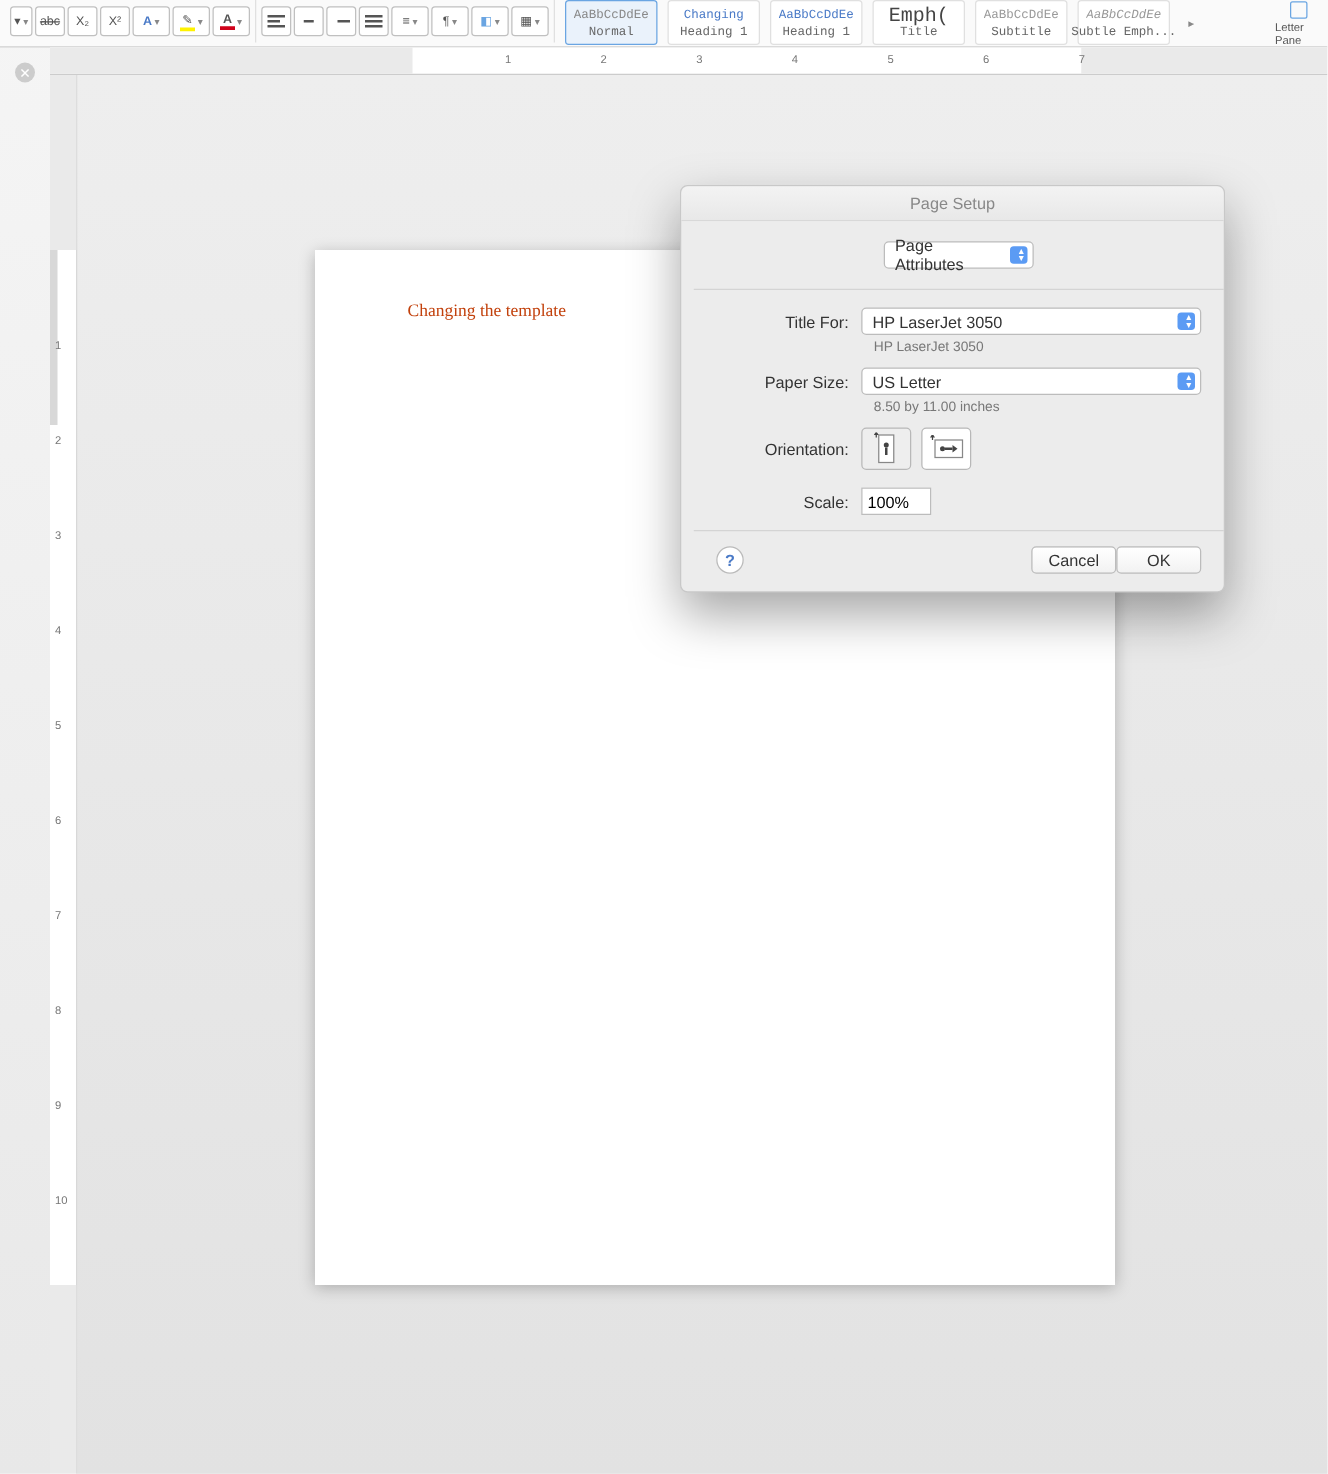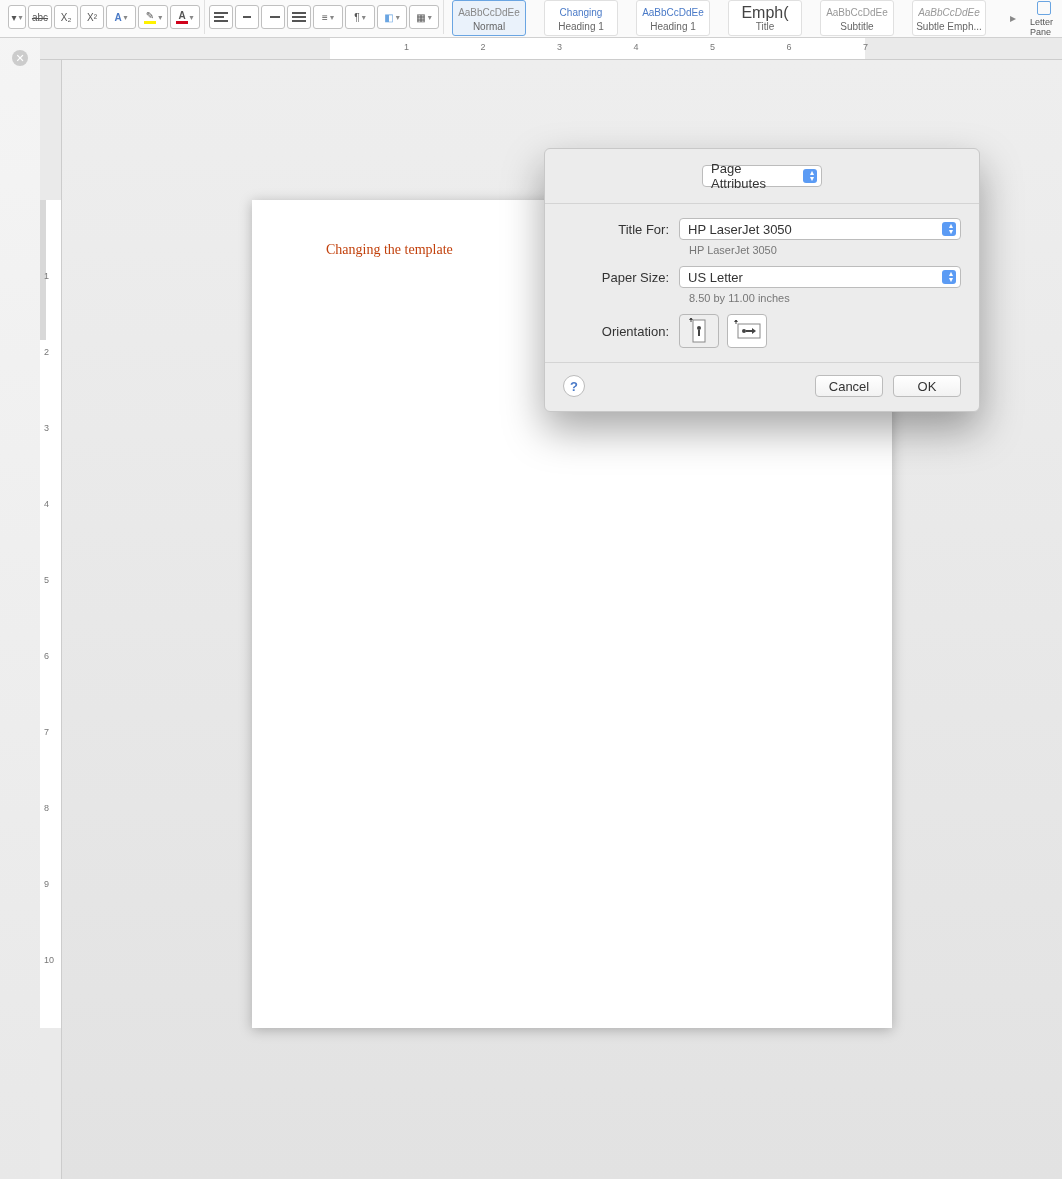--- a/index.html
+++ b/index.html
@@ -30,22 +30,22 @@
   background: #fff;
   display: flex; align-items: center; justify-content: center;
   font-size: 10px; color: #555;
   cursor: pointer;
 }
 .rb-btn.small { width: 18px; }
 .rb-btn.wide { width: 30px; }
 .rb-drop::after { content: " ▾"; font-size: 8px; color: #888; margin-left: 2px; }
 
 .styles-gallery {
-  display: flex; gap: 18px; padding: 0 8px;
-  flex: 1; align-items: flex-start;
+  display: flex; gap: 8px; padding: 0 8px;
+  flex: 1; align-items: flex-start; font-family: Liberation Mono, monospace;
 }
 .style-item {
   border: 1px solid #e0e0e0; border-radius: 3px;
   width: 74px; height: 36px; padding: 0 2px;
   display: flex; flex-direction: column; align-items: center; justify-content: center;
   background: #fff; cursor: pointer;
 }
 .style-item.selected { border-color: #6aa5e2; background: #eaf2fb; }
 .style-preview { font-size: 10px; color: #888; overflow: hidden; white-space: nowrap; height: 16px; line-height: 16px; }
 .style-preview.blue { color: #4a7ac7; }
@@ -127,21 +127,21 @@
   border: 1px solid #c8c8c8; border-radius: 6px;
   box-shadow: 0 18px 40px rgba(0,0,0,0.35);
 }
 .dialog-title {
   text-align: center; font-size: 13px; color: #888;
   padding: 6px 0;
   border-bottom: 1px solid #d8d8d8;
   background: linear-gradient(to bottom, #f3f3f3, #e8e8e8);
   border-radius: 6px 6px 0 0;
 }
-.dialog-body { padding: 16px 18px 14px 18px; }
+.dialog-body { padding: 16px 18px 14px 28px; }
 .dialog-row {
   display: flex; align-items: center; margin-bottom: 6px;
 }
 .dialog-row.center { justify-content: center; margin-bottom: 16px; }
 .dlabel {
   width: 116px; text-align: right; padding-right: 10px;
   font-size: 13px; color: #333;
 }
 .dcontrol { flex: 1; }
 .popup {
@@ -182,21 +182,21 @@
 .dialog-sep { border-top: 1px solid #d4d4d4; margin: 12px -18px 12px -18px; }
 .dialog-footer {
   display: flex; align-items: center; justify-content: space-between;
 }
 .help-btn {
   width: 22px; height: 22px; border-radius: 50%;
   border: 1px solid #bbb; background: #fff;
   display: flex; align-items: center; justify-content: center;
   color: #4a7ac7; font-size: 13px; font-weight: bold; cursor: pointer;
 }
-.foot-buttons { display: flex; gap: 10px; }
+.foot-buttons { display: flex; }
 .btn {
   min-width: 68px; height: 22px;
   border: 1px solid #bcbcbc; border-radius: 4px;
   background: linear-gradient(to bottom, #fff, #f2f2f2);
   font-size: 13px; color: #333; cursor: pointer;
 }
 .align-lines { display: flex; flex-direction: column; gap: 2px; width: 14px; }
 .align-lines span { height: 2px; background: #555; display: block; }
 </style>
 </head>
@@ -321,20 +321,21 @@
     <div class="num" style="top: 900px;">10</div>
   </div>
 
 <div class="canvas">
   <div class="page">
     <div class="page-text">Changing the template</div>
   </div>
 </div>
 
 <div class="dialog">
+  <div class="dialog-title">Page Setup</div>
   <div class="dialog-body">
     <div class="dialog-row center">
       <div class="popup narrow">
         <span>Page Attributes</span>
         <span class="chev">▴<br>▾</span>
       </div>
     </div>
 
     <div style="border-top:1px solid #d4d4d4; margin: 0 -18px 14px -18px"></div>
 
@@ -378,20 +379,26 @@
             <line x1="4" y1="4" x2="4" y2="0" stroke="#444"></line>
             <polygon points="2,2 6,2 4,-1" fill="#444"></polygon>
             <circle cx="12" cy="11" r="2" fill="#444"></circle>
             <rect x="14" y="10" width="6" height="2" fill="#444"></rect>
             <polygon points="20,8 20,14 24,11" fill="#444"></polygon>
           </svg>
         </div>
       </div>
     </div>
 
+    <div class="dialog-row" style="margin-bottom:0">
+      <div class="dlabel">Scale:</div>
+      <div class="dcontrol">
+        <input class="scale-input" value="100%" style="">
+      </div>
+    </div>
 
     <div class="dialog-sep"></div>
 
     <div class="dialog-footer">
       <div class="help-btn">?</div>
       <div class="foot-buttons">
         <button class="btn">Cancel</button>
         <button class="btn">OK</button>
       </div>
     </div>

